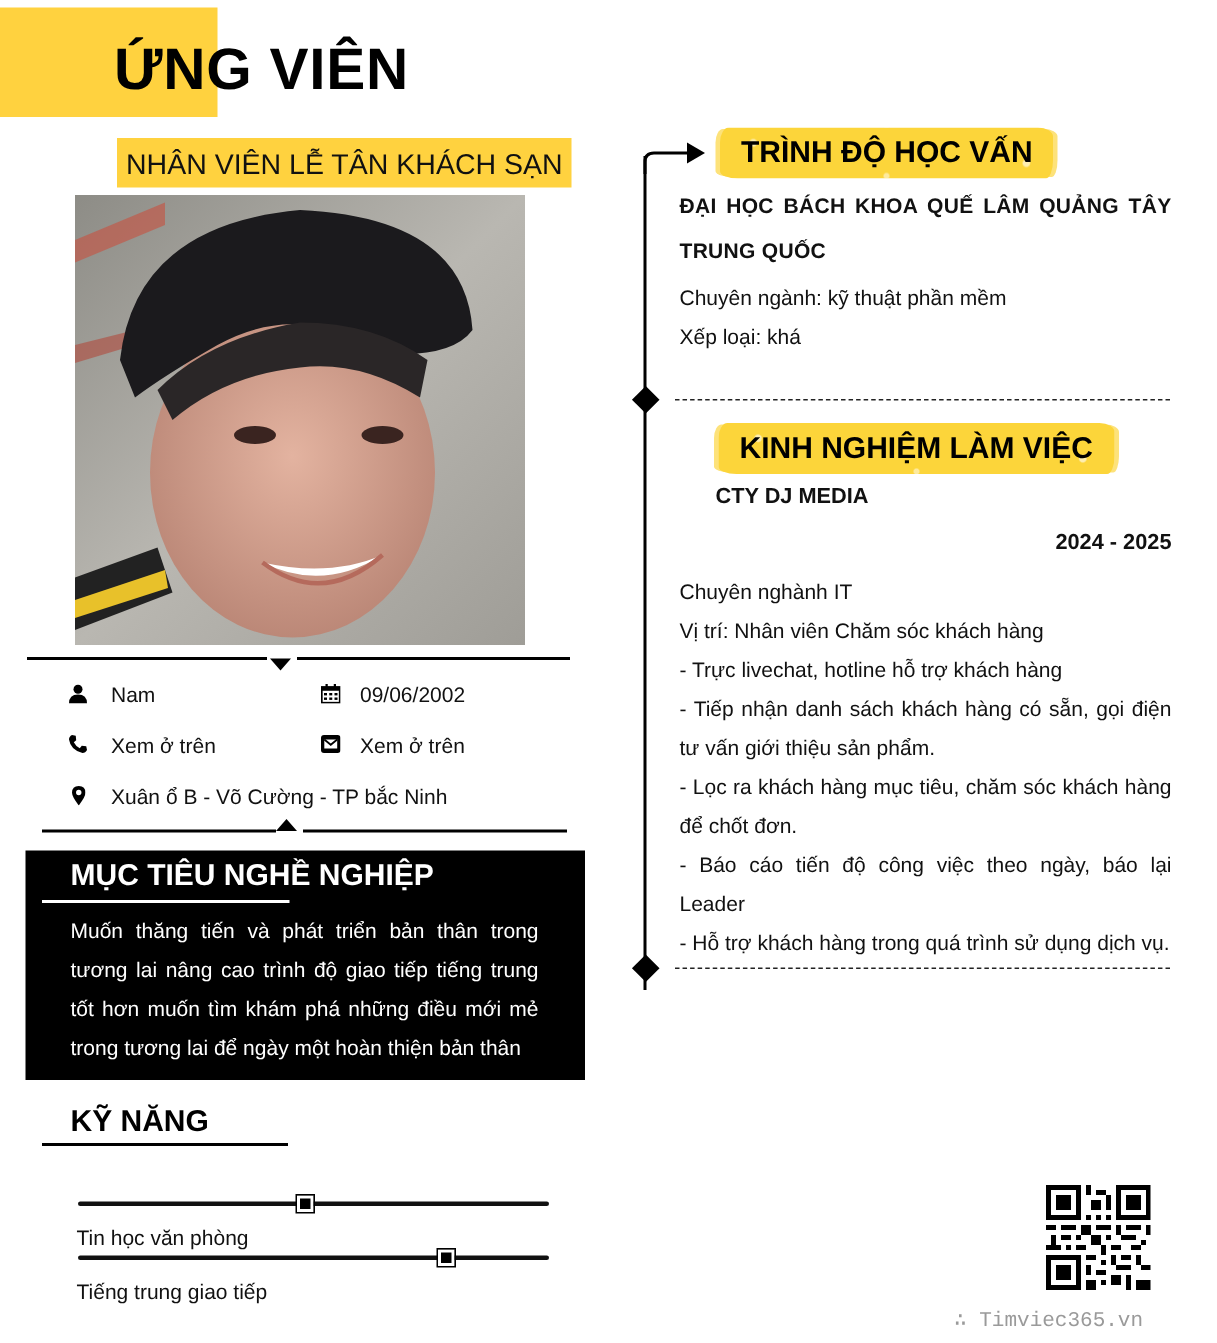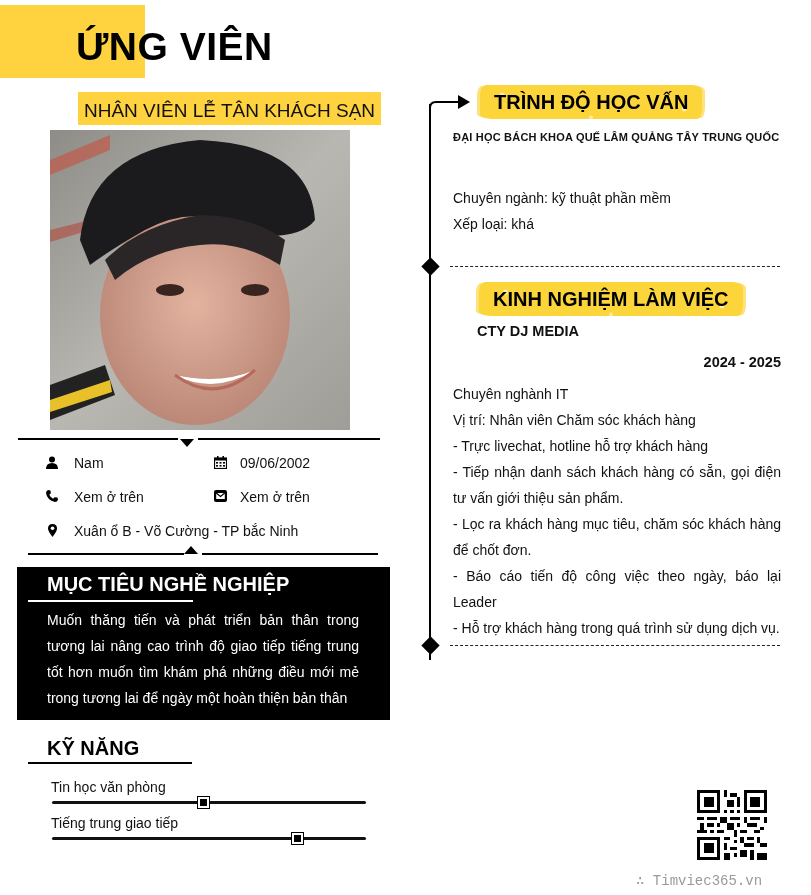--- a/index.html
+++ b/index.html
@@ -28,39 +28,39 @@
 
   
   .obj-box { left: 17px; top: 567px; width: 373px; height: 153px; background: #000; }
   .obj-title { left: 47px; top: 572px; font-size: 20px; font-weight: 700; color: #fff; line-height: 24px; white-space: nowrap; }
   .obj-underline { left: 28px; top: 600px; width: 165px; height: 2px; background: #fff; }
   .obj-text { left: 47px; top: 607px; width: 312px; font-size: 14px; line-height: 26px; color: #fff; text-align: justify; }
 
   
   .skill-title { left: 47px; top: 736px; font-size: 20px; font-weight: 700; color: #000; line-height: 24px; }
   .skill-underline { left: 28px; top: 762px; width: 164px; height: 2px; background: #000; }
-  .skill-label { font-size: 14px; color: #111; line-height: 16px; white-space: nowrap; }
+  .skill-label { font-size: 14px; color: #111; line-height: 16px; white-space: nowrap; margin-top: 38px; }
   .skill-bar { height: 3px; background: #111; border-radius: 2px; }
   .skill-knob { width: 11px; height: 11px; background: #000; border: 2px solid #fff; outline: 1.5px solid #000; }
 
   
   .timeline-line { left: 429px; top: 104px; width: 2px; height: 556px; background: #000; }
   .diamond { width: 13px; height: 13px; background: #000; transform: rotate(45deg); }
   .dashed { height: 0; border-top: 1.5px dashed #222; }
 
   .brush { height: 34px; padding: 0 14px; font-size: 20px; font-weight: 700; color: #000; line-height: 34px; white-space: nowrap;
            background:
              radial-gradient(circle at 10% 30%, rgba(255,255,255,0.6) 0 2px, transparent 3px),
              radial-gradient(circle at 92% 70%, rgba(255,255,255,0.6) 0 2px, transparent 3px),
              radial-gradient(circle at 50% 95%, rgba(255,255,255,0.5) 0 1.5px, transparent 2.5px),
              #fcd53a;
            border-radius: 6px 10px 5px 12px / 10px 6px 12px 5px;
            box-shadow: 4px 0 0 -1px #fde27a, -4px 0 0 -1px #fde27a; }
 
-  .edu-school { left: 453px; top: 122px; width: 328px; font-size: 11px; font-weight: 700; line-height: 30px; text-align: justify; text-align-last: left; letter-spacing: 0.2px; }
+  .edu-school { left: 453px; top: 122px; width: 328px; font-size: 14px; font-weight: 700; line-height: 30px; text-align: justify; text-align-last: left; letter-spacing: 0.2px; }
   .body-text { font-size: 14px; line-height: 26px; color: #111; }
   .company { left: 453px; top: 320px; font-size: 14.5px; font-weight: 700; line-height: 22px; margin-left: 24px; }
   .period { left: 600px; top: 351px; width: 181px; text-align: right; font-size: 14.5px; font-weight: 700; line-height: 22px; }
   .exp-desc { left: 453px; top: 381px; width: 328px; text-align: justify; }
   .exp-desc div { text-align: justify; }
 
   
   .qr { left: 697px; top: 790px; width: 70px; height: 70px; }
   .watermark { left: 636px; top: 872px; font-family: "Liberation Mono", "DejaVu Sans Mono", monospace; font-size: 14px; color: #9a9a9a; white-space: nowrap; }
 </style>

